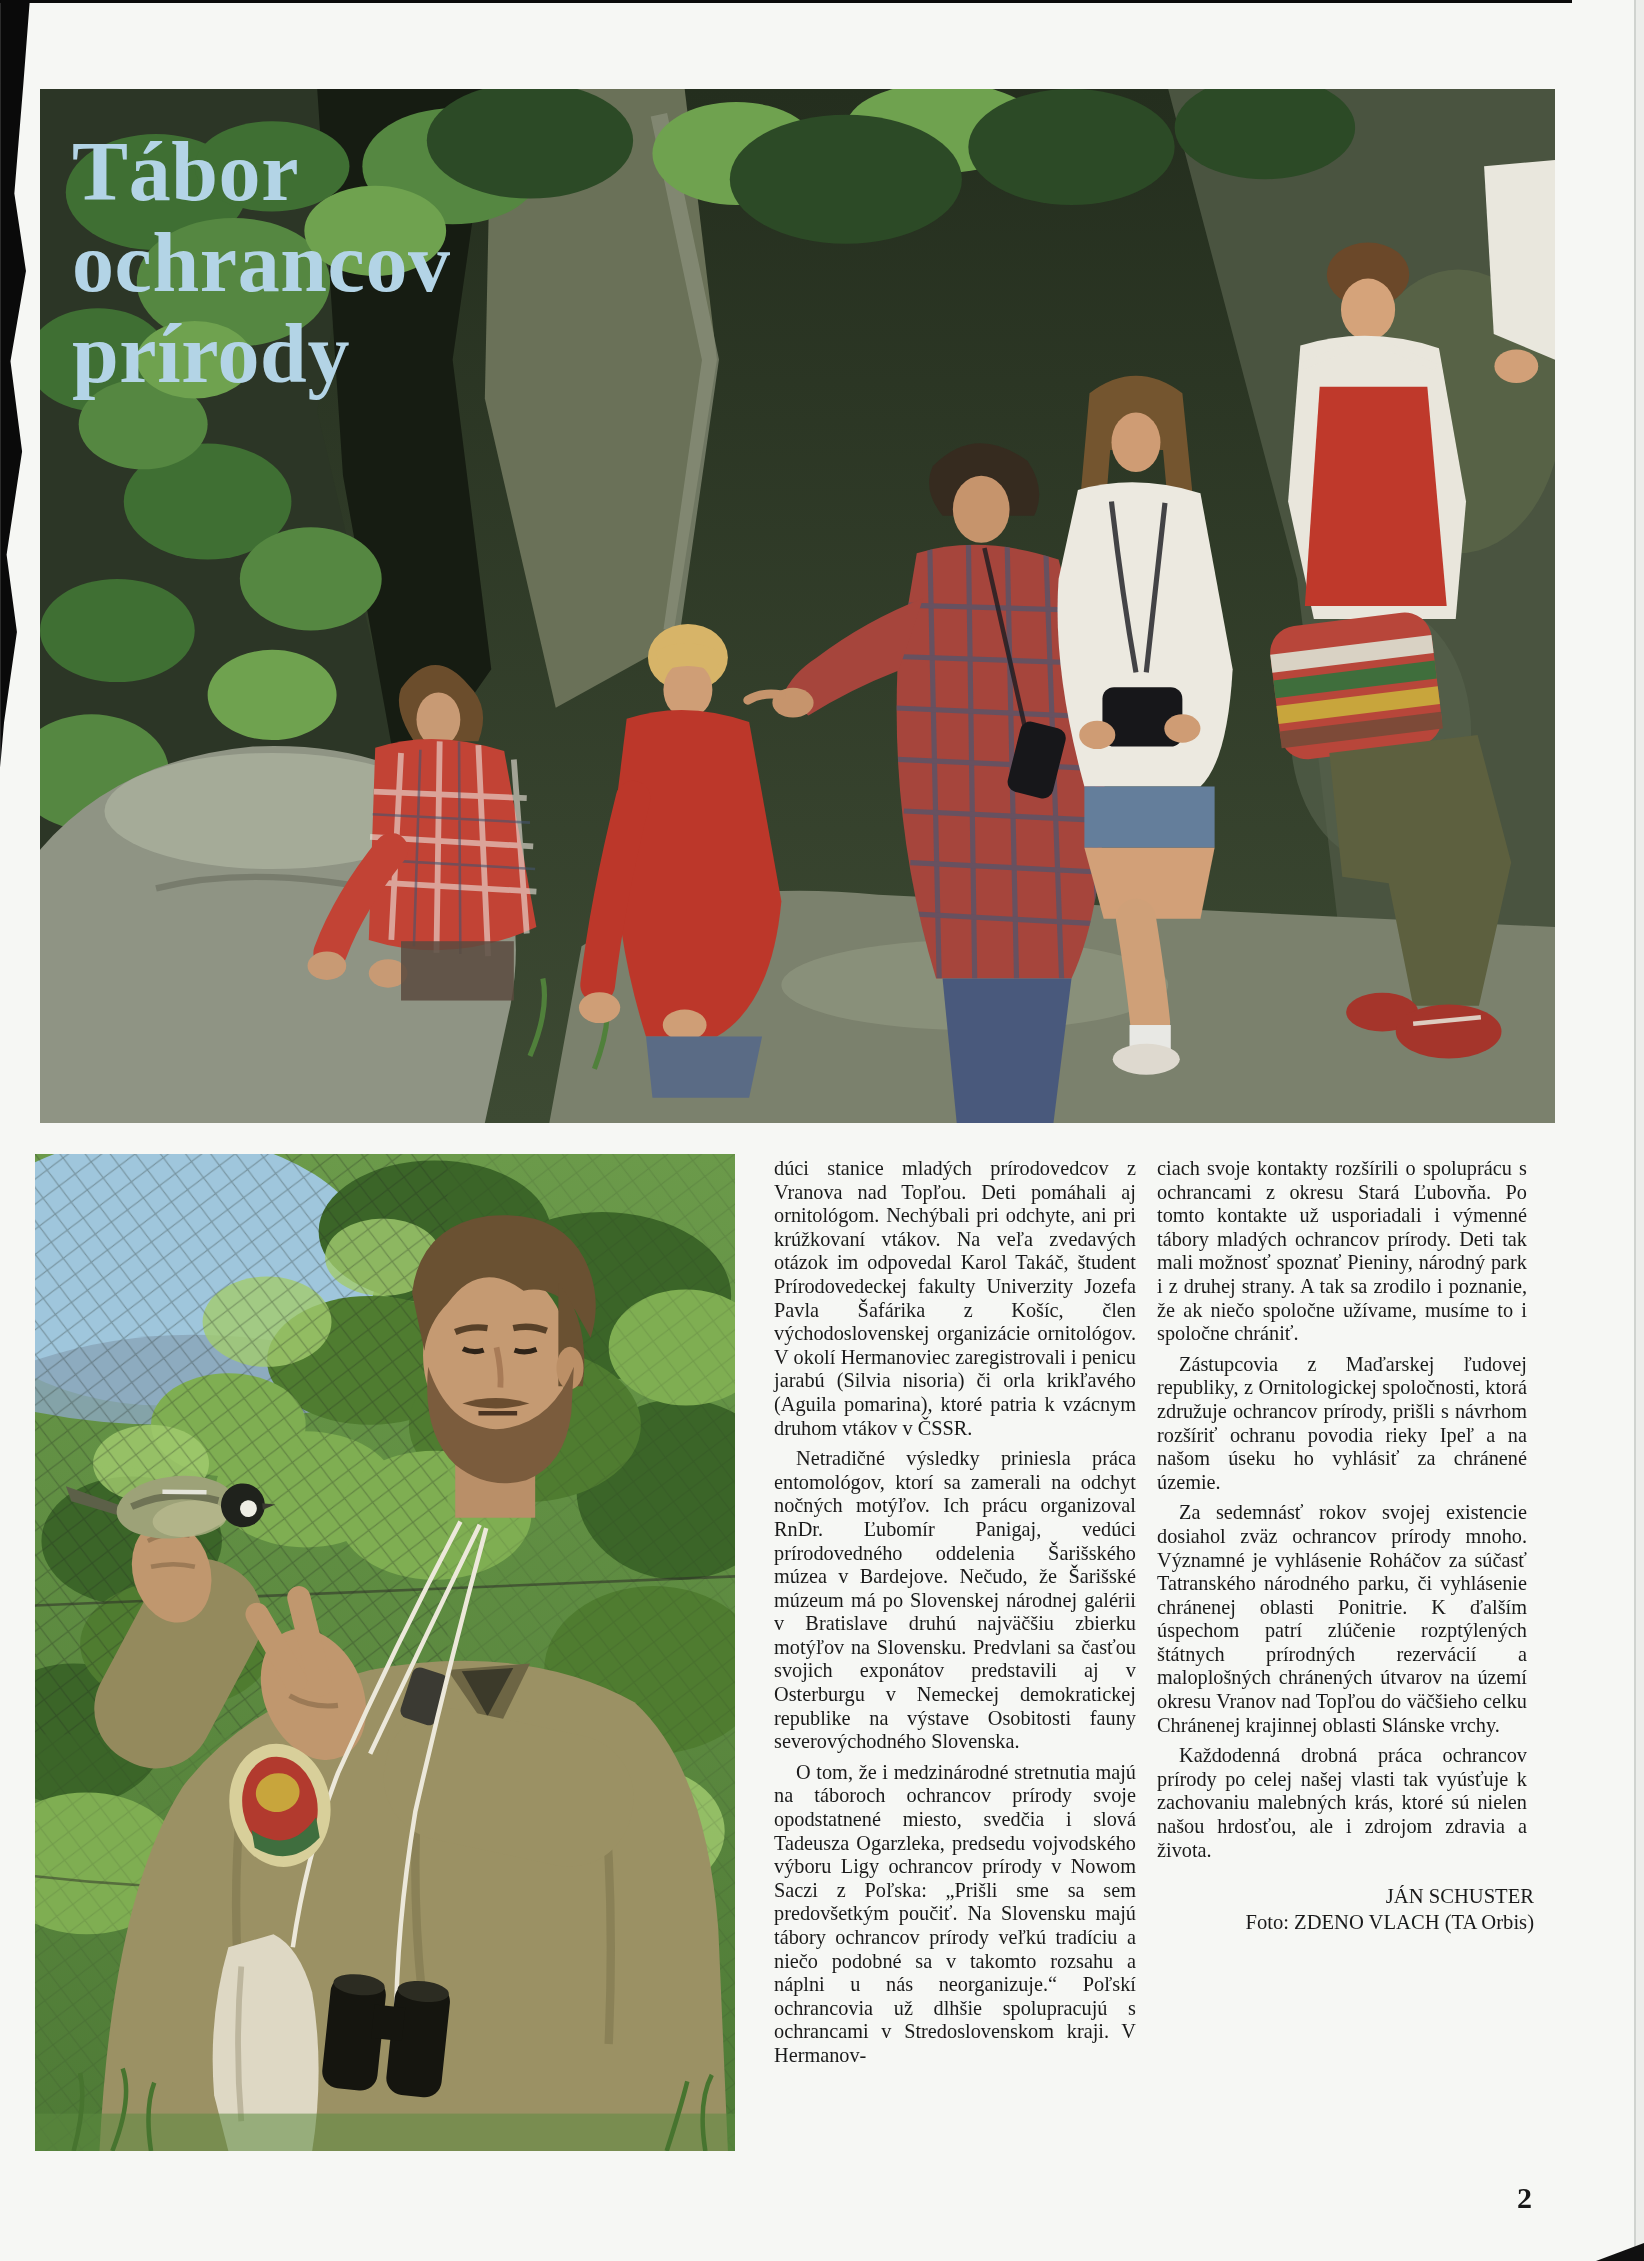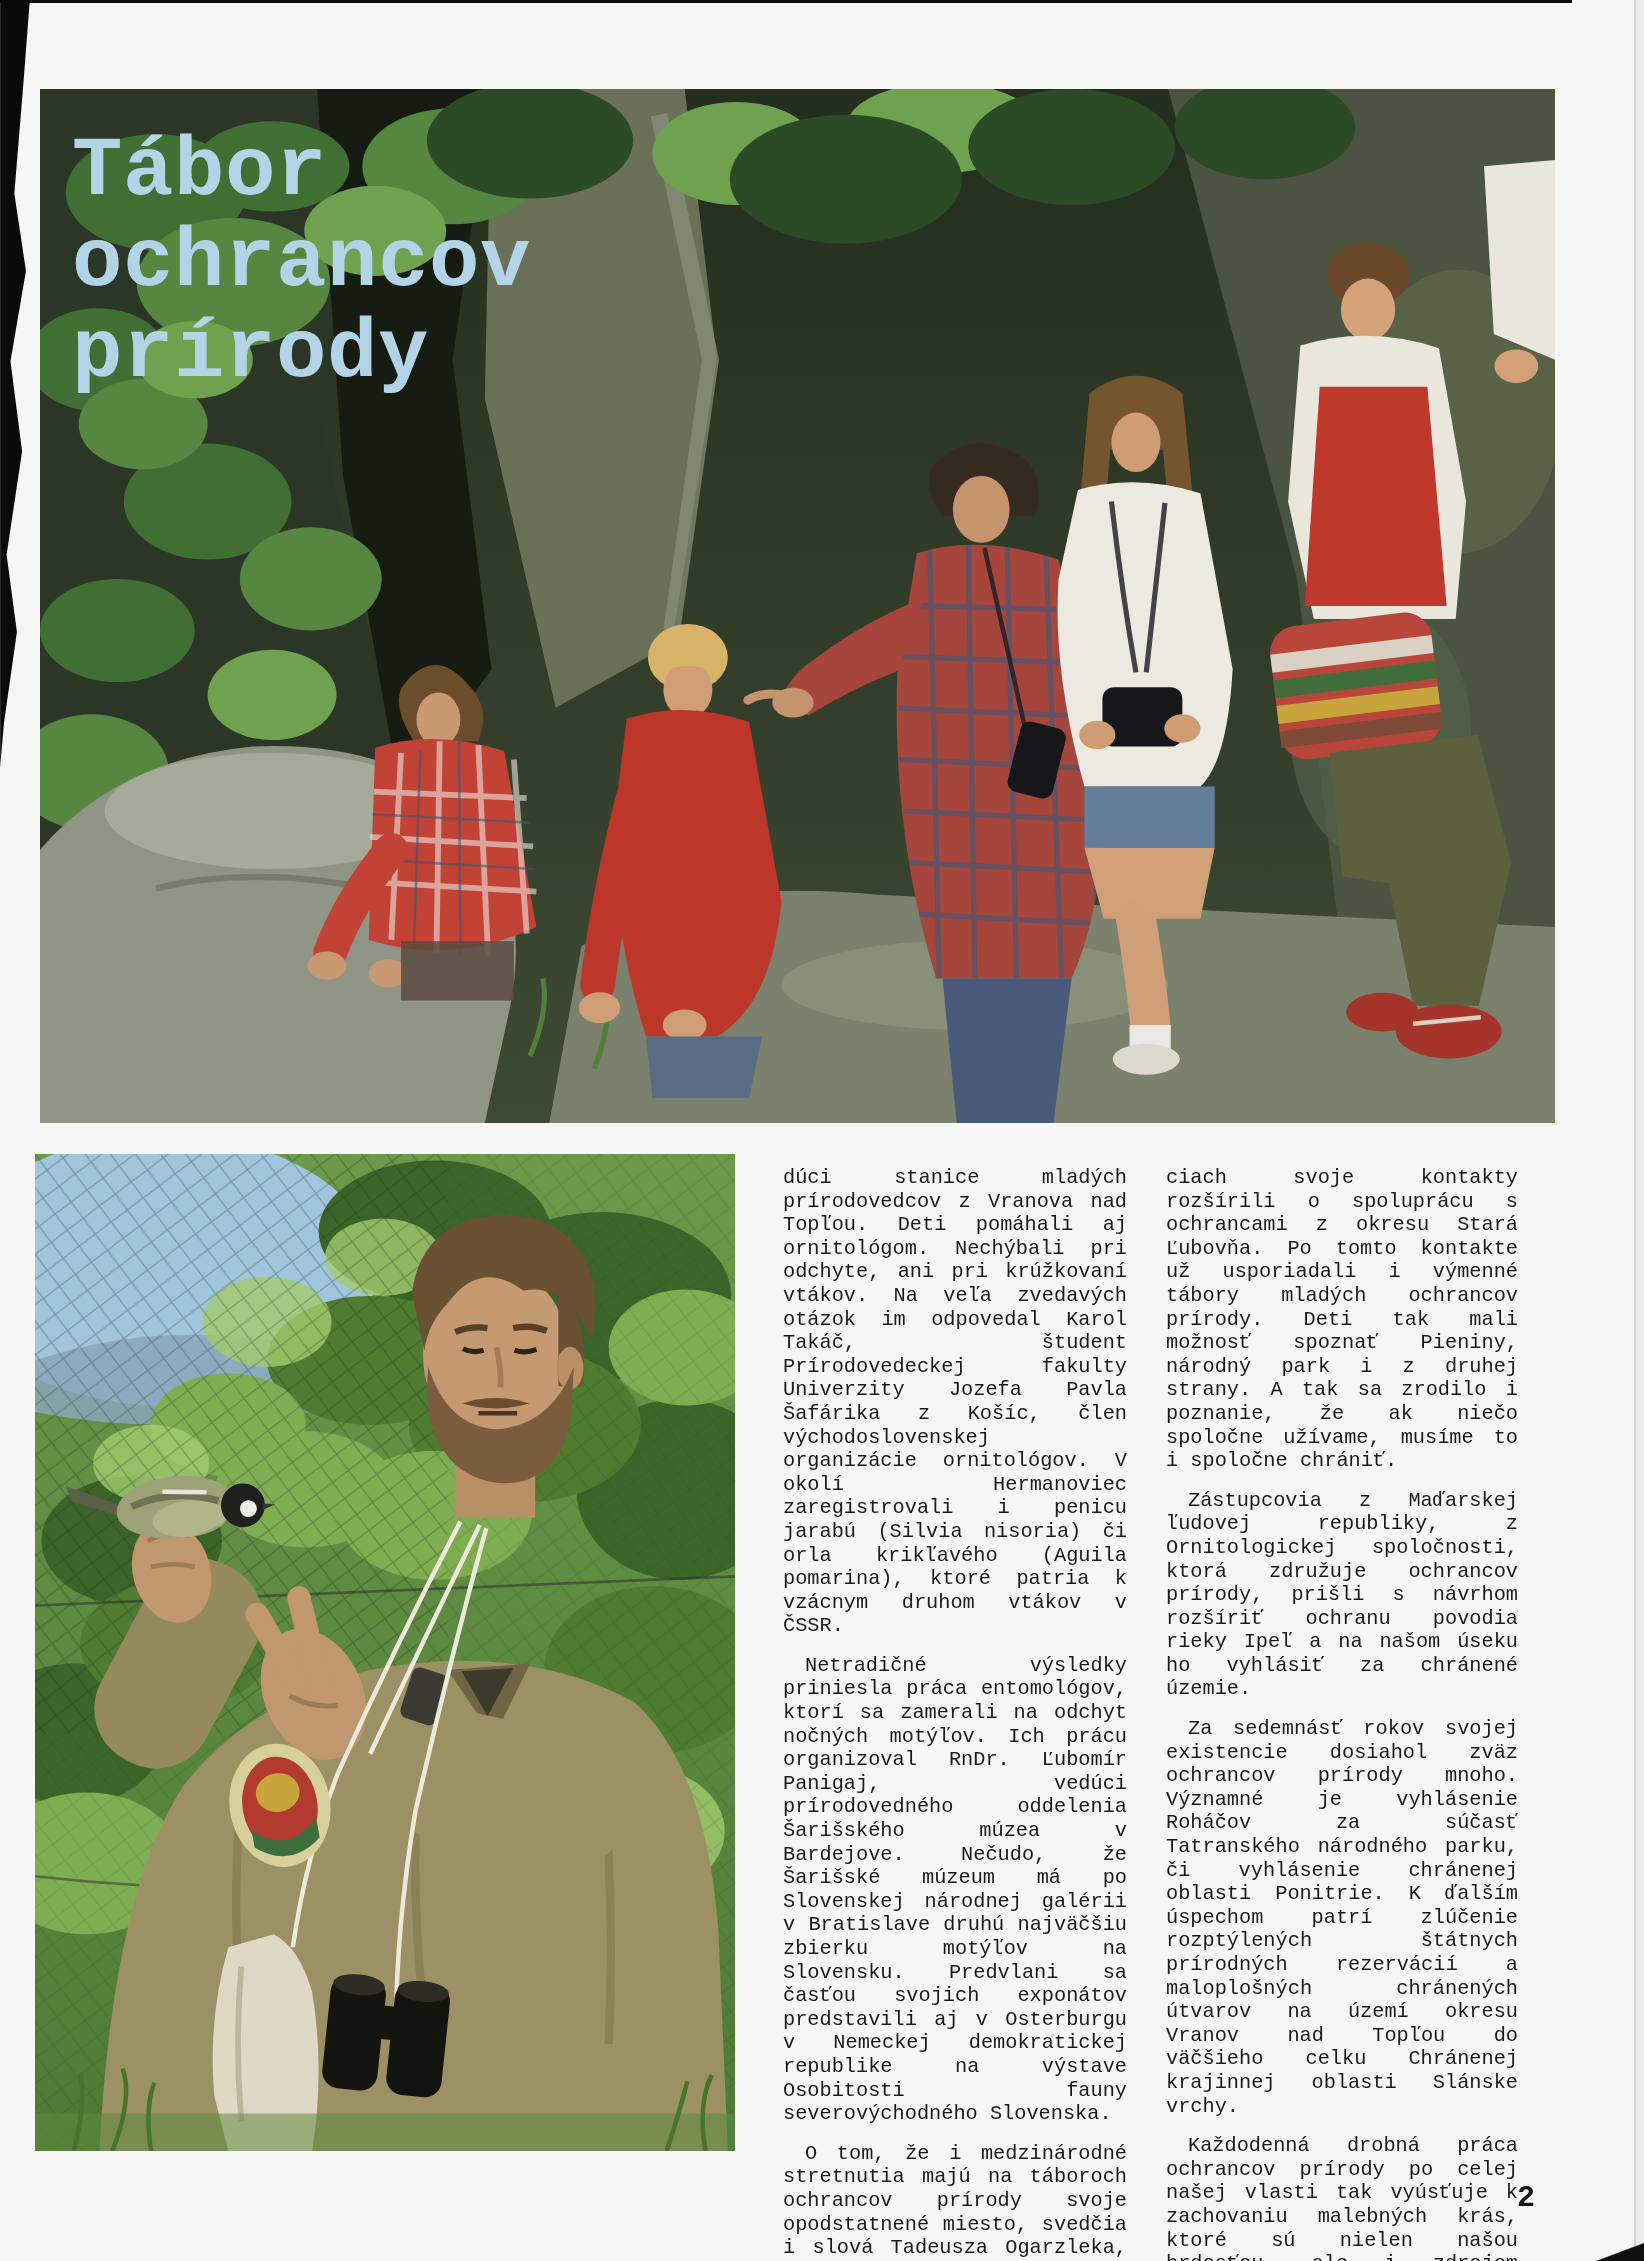--- a/index.html
+++ b/index.html
@@ -1,19 +1,19 @@
 <!DOCTYPE html>
 <html style="font-size:10.3px"><head>
 <meta charset="utf-8">
 <style>
   html,body{margin:0;padding:0;background:#e8e8e6;}
   .page{
     position:relative;width:1644px;height:2261px;margin:0 auto;
     background:#f6f7f4;overflow:hidden;
-    font-family:Liberation Mono, monospace;color:#191919;
+    font-family:Liberation Serif, serif;color:#191919;
   }
   
   .top-edge-line{position:absolute;left:0;top:0;width:1572px;height:3.2px;background:#0b0b0b;}
   .torn-strip{position:absolute;left:0;top:0;}
   .fold-line{position:absolute;left:1634px;top:0;width:1.9px;height:2261px;background:rgba(110,118,110,.28);}
   .edge-shade{position:absolute;left:1636px;top:0;width:8.4px;height:2261px;background:rgba(0,0,0,.04);}
   .corner-wedge{position:absolute;right:0;bottom:0;width:48px;height:18px;background:#101010;
     clip-path:polygon(0 100%,100% 0,100% 100%);}
   
   .photo-top{position:absolute;left:40px;top:89px;width:1515px;height:1034px;overflow:hidden;}
@@ -24,21 +24,21 @@
     position:absolute;left:32px;top:37px;
     font-size:84px;line-height:91px;font-weight:700;
     color:#b3d4e6;letter-spacing:0.6px;
   }
   
   .col{
     position:absolute;top:1150px;
     font-size:20.3px;line-height:23.6px;
     text-align:justify;color:#1a1a1a;
   }
-  .col p{margin:16px;text-indent:22px;}
+  .col p{margin:7px;text-indent:22px;}
   .col p.cont{text-indent:0;}
   #col1{left:767px;width:376px;height:1007px;}
   #col2{left:1150px;width:384px;}
   .byline{margin-top:21px;text-align:right;font-size:20.6px;line-height:26px;}
   .caption{margin-top:40px;font-style:italic;font-size:20.6px;line-height:24px;text-align:justify;}
   .page-number{position:absolute;left:1517px;top:2181px;font-size:30px;font-weight:700;color:#161616;}
 </style>
 </head>
 <body>
 

